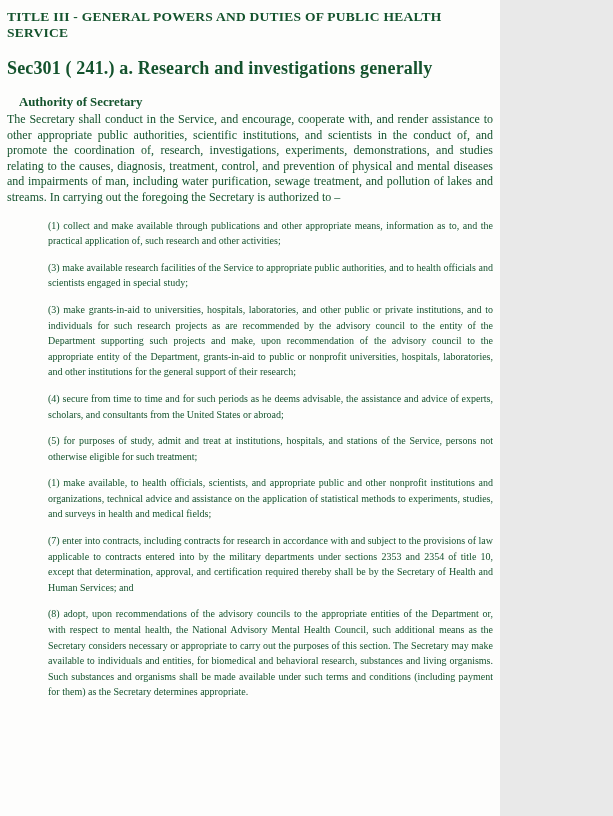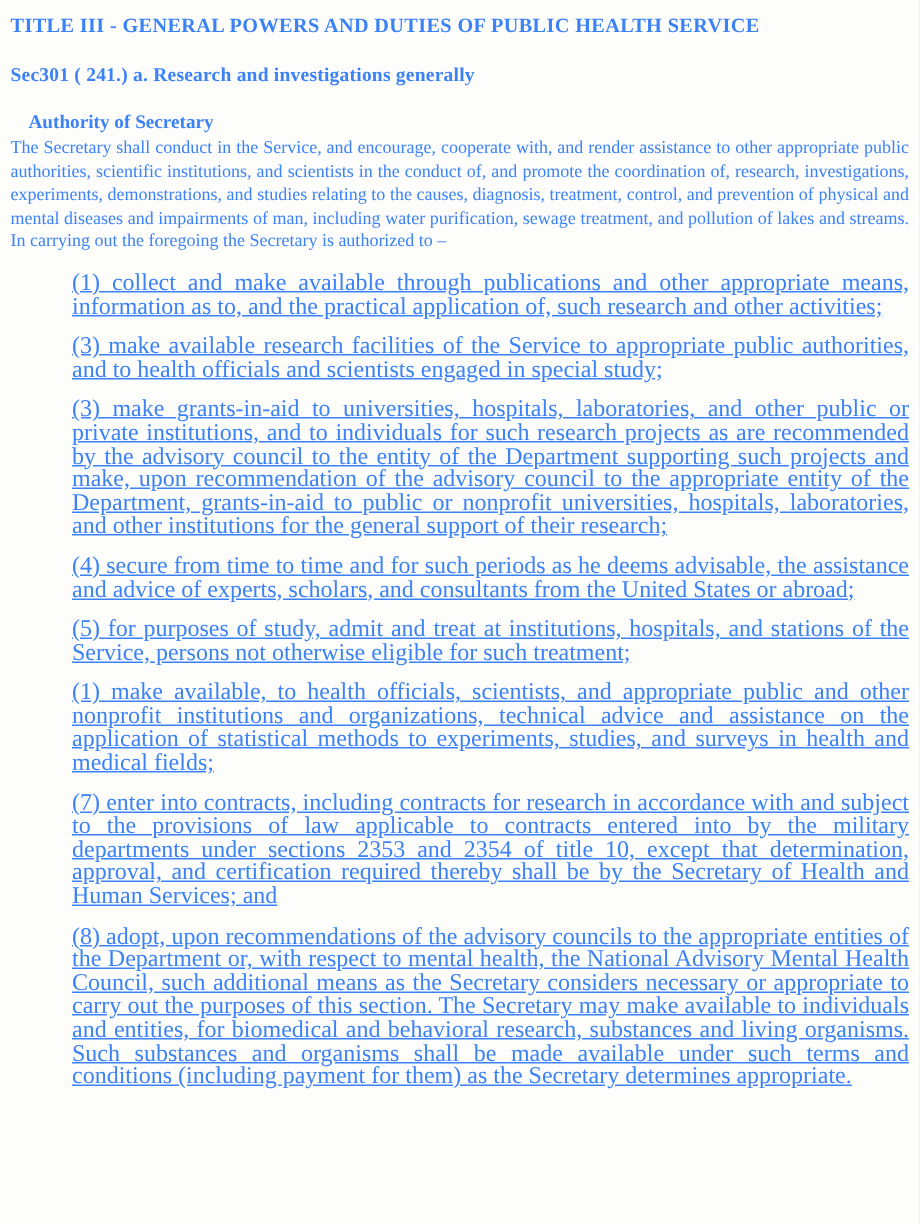--- a/index.html
+++ b/index.html
@@ -1,58 +1,57 @@
 <!DOCTYPE html>
 <html><head>
 <meta charset="utf-8">
 <style>
   html, body {
     margin: 0;
     padding: 0;
     background: #e9e9e9;
   }
   .page {
-    width: 613px;
+    width: 500px;
     height: 816px;
     background: #fdfdfc;
     box-sizing: border-box;
     padding: 9px 7px 8px 7px;
     font-family: "Liberation Serif", serif;
-    color: #3b82f6;
+    color: #14532d;
     overflow: hidden;
   }
   .doc-title {
     font-size: 13.5px;
     font-weight: bold;
     margin: 0 0 0 0;
     letter-spacing: 0.25px;
   }
   .section-heading {
-    font-size: 13px;
+    font-size: 18px;
     font-weight: bold;
     margin: 17px 0 0 0;
     letter-spacing: 0.15px;
   }
   .subheading {
     font-size: 12.8px;
     font-weight: bold;
     margin: 16px 0 0 12px;
   }
   .intro {
     font-size: 12px;
     line-height: 15.6px;
     text-align: justify;
     margin: 2px 0 12px 0;
   }
   .legal-item {
-    font-size: 16px;
+    font-size: 10px;
     line-height: 15.6px;
     text-align: justify;
     margin: 0 0 11px 41px;
-    text-decoration: underline;
   }
   .legal-item:last-child {
     margin-bottom: 0;
   }
 </style>
 </head>
 <body>
 
 <div class="page">
 

